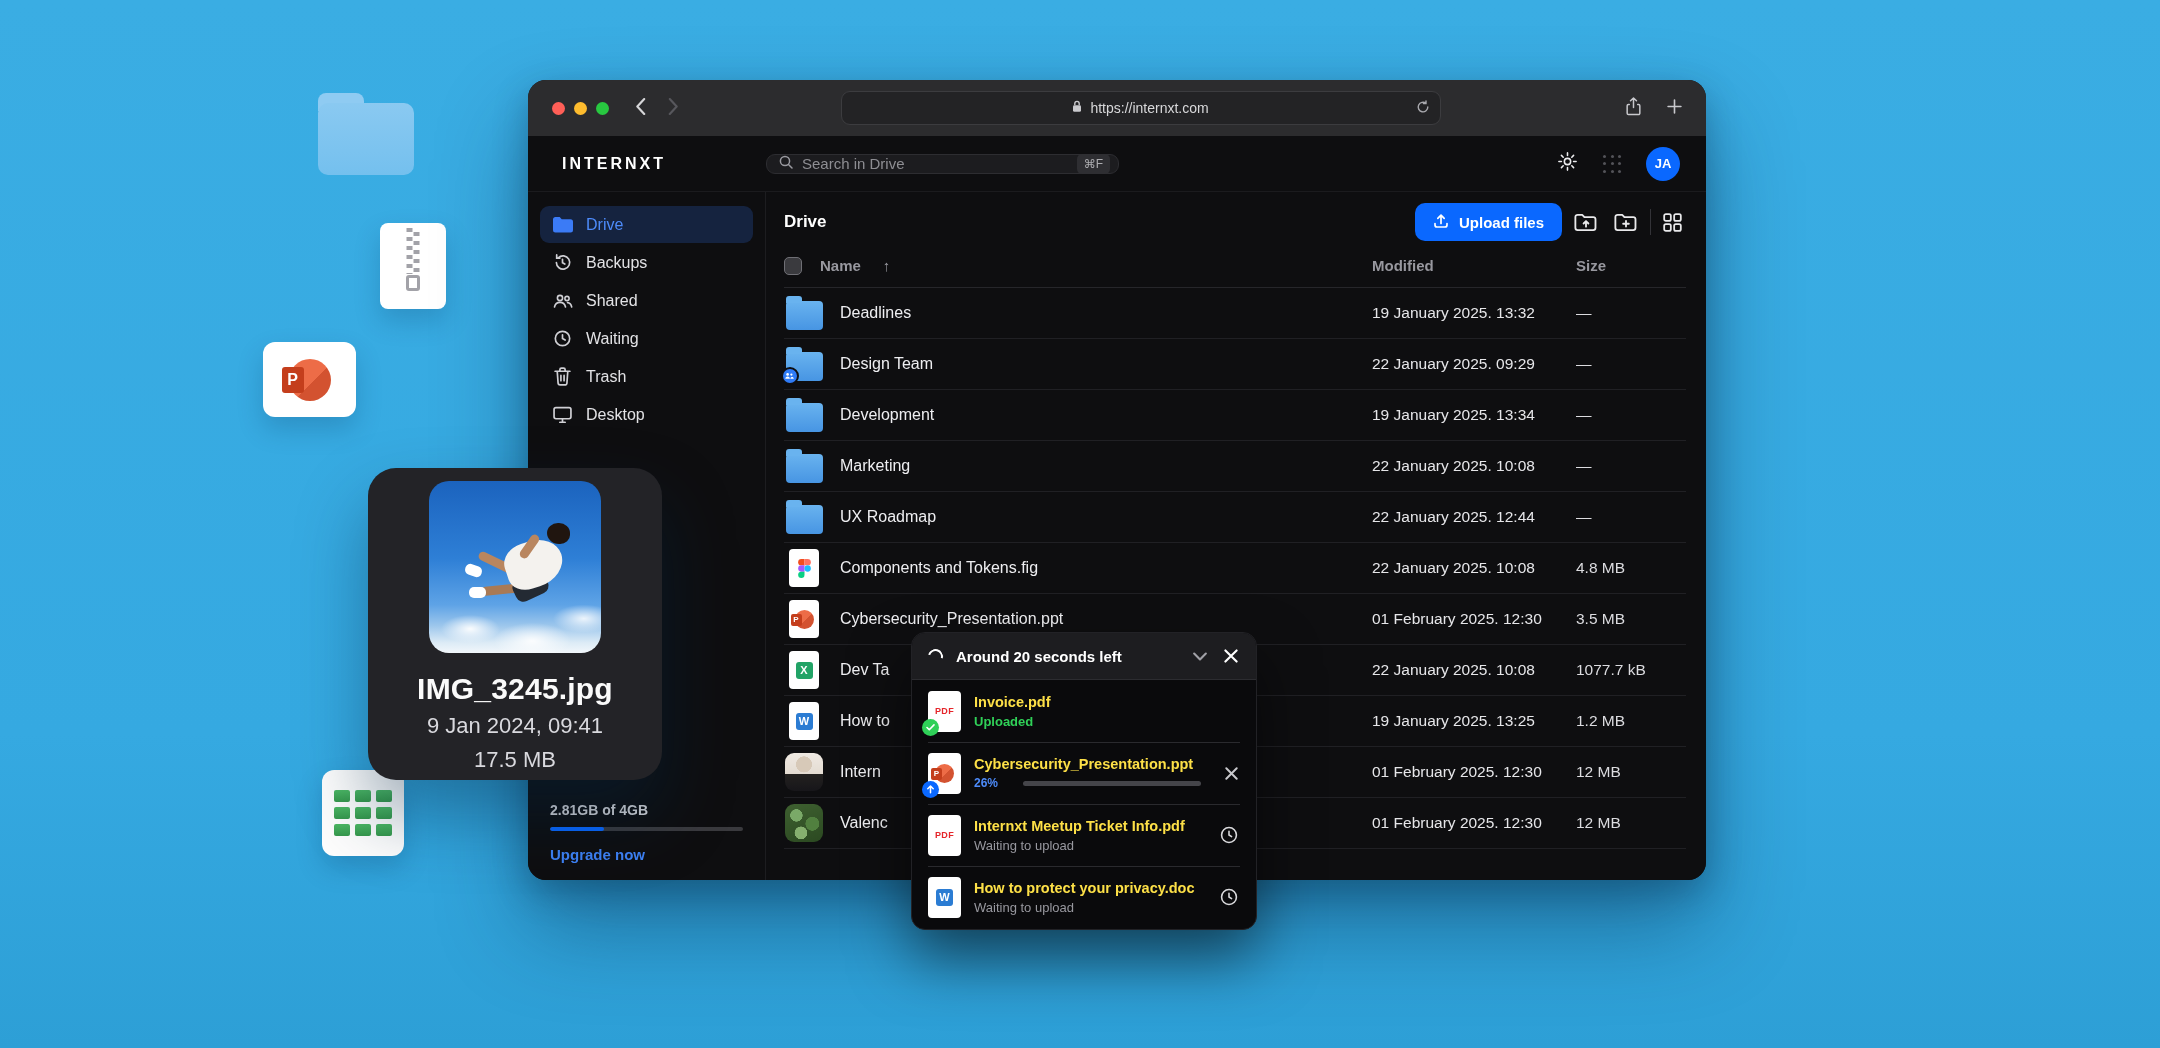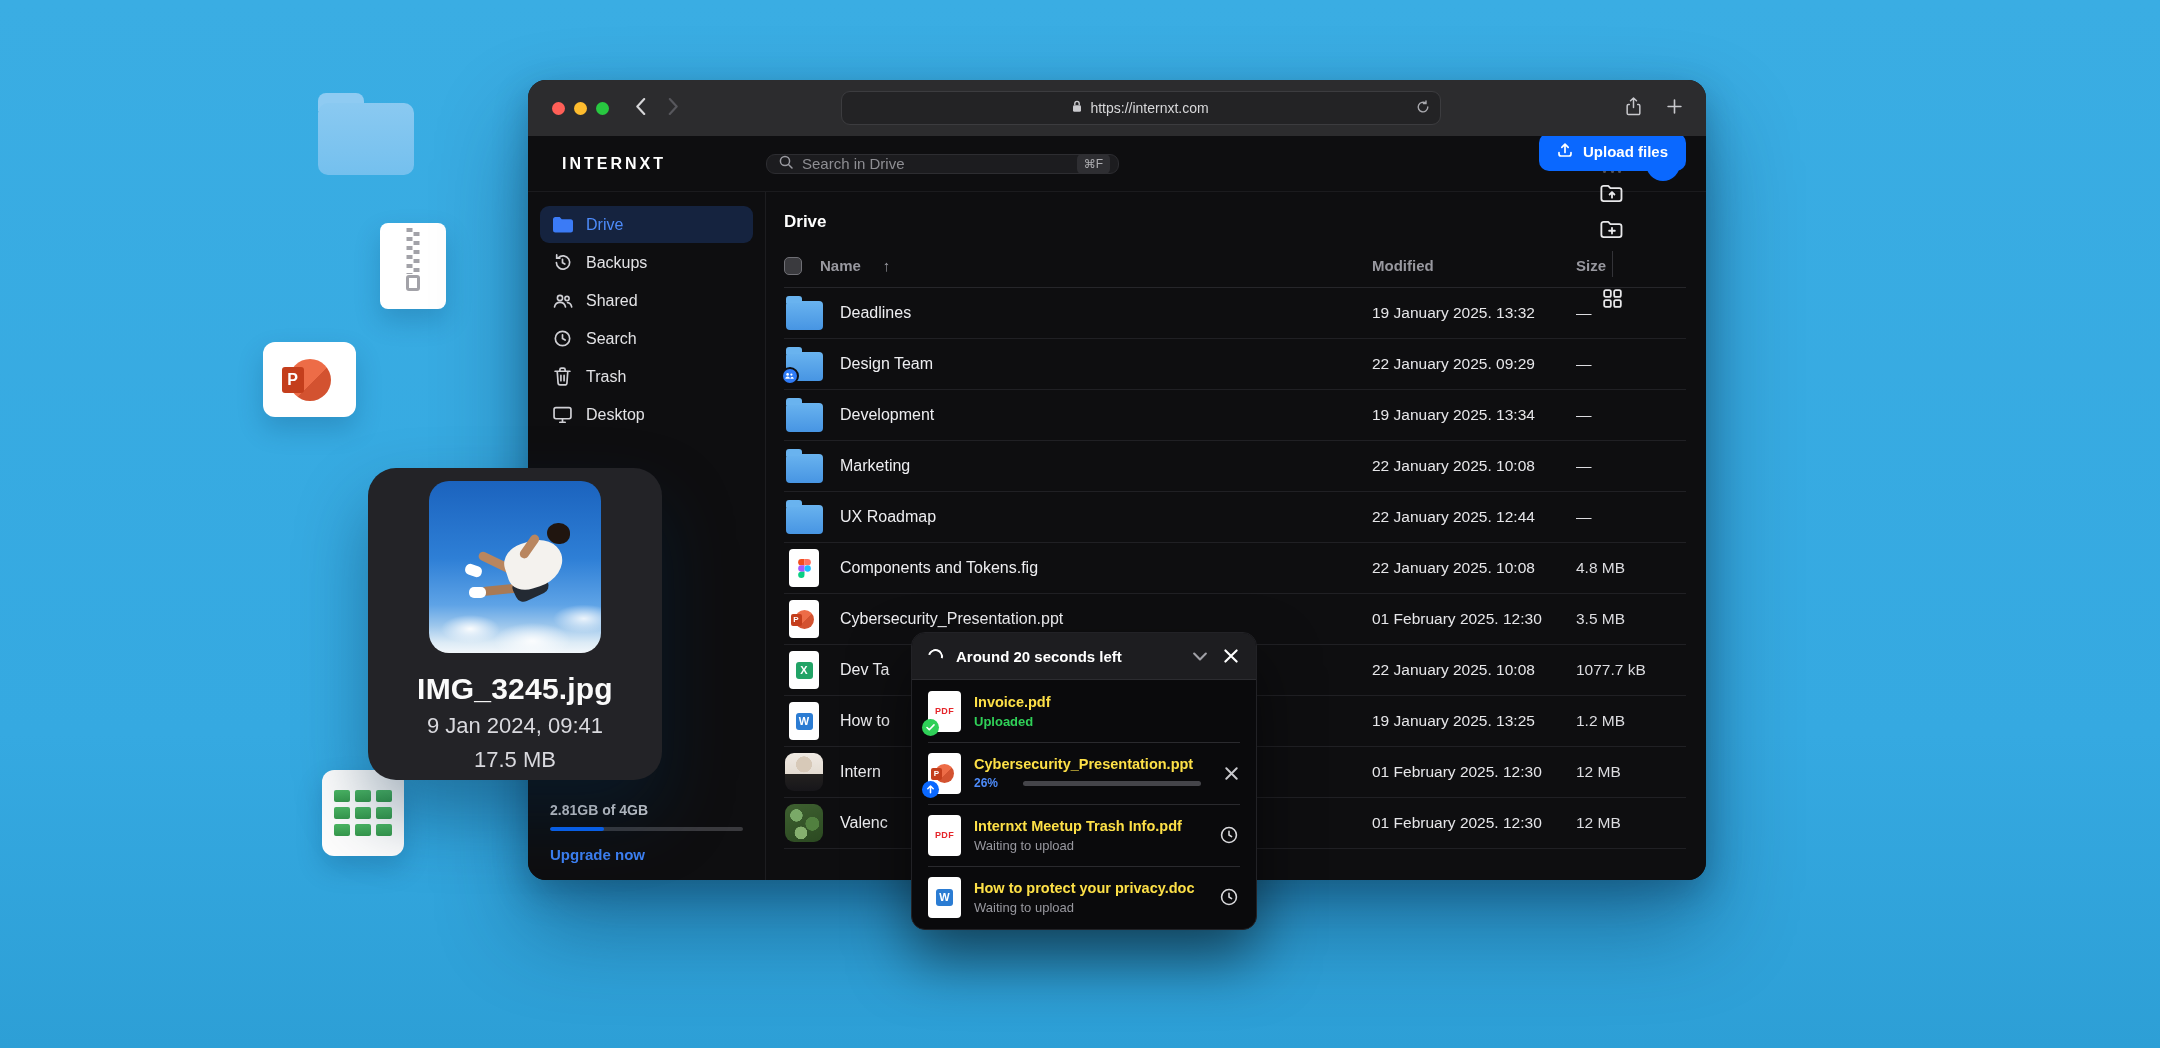--- a/index.html
+++ b/index.html
@@ -76,21 +76,21 @@
   .nav-item.active .nav-ic { color:#3b7bf6; }
   .storage { margin-top:auto; padding:0 10px; }
   .usage { font-size:14px; font-weight:600; color:#d4d4d8; margin-bottom:9px; }
   .bar { height:4px; border-radius:2px; background:#3a3a3e; overflow:hidden; }
   .bar-fill { height:100%; background:#0a68ff; border-radius:2px; }
   .upgrade { display:inline-block; margin-top:15px; color:#3e82f6; font-size:15px; font-weight:600; }
 
   .main { flex:1; display:flex; flex-direction:column; padding:0 20px 0 18px; min-width:0; }
   .content-header { height:44px; margin-top:8px; display:flex; align-items:center; flex:none; }
   .page-title { font-size:17px; font-weight:700; color:#fff; }
-  .actions { margin-left:auto; display:flex; align-items:center; gap:8px;flex-direction:column; }
+  .actions { margin-left:auto; display:flex; align-items:center; gap:8px; }
   .upload-btn { height:38px; background:#0a68ff; border:none; border-radius:10px; color:#fff; font-size:15px; font-weight:600; font-family:inherit; display:flex; align-items:center; gap:10px; padding:0 18px; }
   .icon-btn { background:none; border:none; padding:4px; display:flex; }
   .vsep { width:1px; height:26px; background:#333338; }
 
   .table-header { height:44px; display:flex; align-items:center; border-bottom:1px solid #26262a; color:#98989f; font-size:15px; font-weight:600; flex:none; }
   .checkbox { width:18px; height:18px; border-radius:5px; background:#3a3a3e; border:1.5px solid #6f6f75; margin-right:18px; }
   .col-name { flex:1; display:flex; align-items:center; gap:22px; min-width:0; }
   .col-modified { width:204px; flex:none; }
   .col-size { width:110px; flex:none; }
 
@@ -295,21 +295,21 @@
               </span>
               <span>Shared</span>
             </div>
             <div class="nav-item">
               <span class="nav-ic">
                 <svg viewBox="0 0 18 18" width="19" height="19" fill="none" stroke="currentColor" stroke-width="1.6" stroke-linecap="round">
                   <circle cx="9" cy="9" r="6.8"></circle>
                   <path d="M9 5.5V9l2.5 1.5"></path>
                 </svg>
               </span>
-              <span>Search</span>
+              <span>Waiting</span>
             </div>
             <div class="nav-item">
               <span class="nav-ic">
                 <svg viewBox="0 0 16 18" width="17" height="19" fill="none" stroke="currentColor" stroke-width="1.6" stroke-linecap="round" stroke-linejoin="round">
                   <path d="M1 4h14M5.5 4V2.5A1.5 1.5 0 0 1 7 1h2a1.5 1.5 0 0 1 1.5 1.5V4M3 4l.8 11A2 2 0 0 0 5.8 17h4.4a2 2 0 0 0 2-1.9L13 4"></path>
                   <path d="M6.5 8v5M9.5 8v5"></path>
                 </svg>
               </span>
               <span>Trash</span>
             </div>
@@ -568,21 +568,21 @@
 
       </div>
       <div class="t-item">
         <span class="t-iconwrap">
           <span><span class="card">
               <span class="pdf-mark">PDF</span>
             </span></span>
 
         </span>
         <span class="t-body">
-          <span class="t-name">Internxt Meetup Trash Info.pdf</span>
+          <span class="t-name">Internxt Meetup Ticket Info.pdf</span>
           <span class="t-status muted">Waiting to upload</span>
 
         </span>
 
         <span class="t-action">
           <svg viewBox="0 0 16 16" width="18" height="18">
             <circle cx="8" cy="8" r="6.6" stroke="#d9d9dc" stroke-width="1.4" fill="none"></circle>
             <path d="M8 4.6V8l2.3 1.5" stroke="#d9d9dc" stroke-width="1.4" fill="none" stroke-linecap="round"></path>
           </svg>
         </span>

